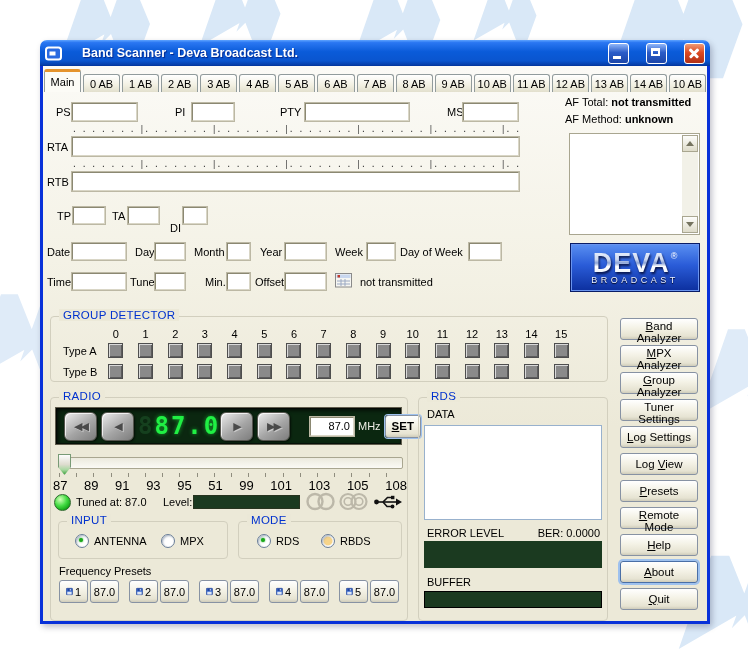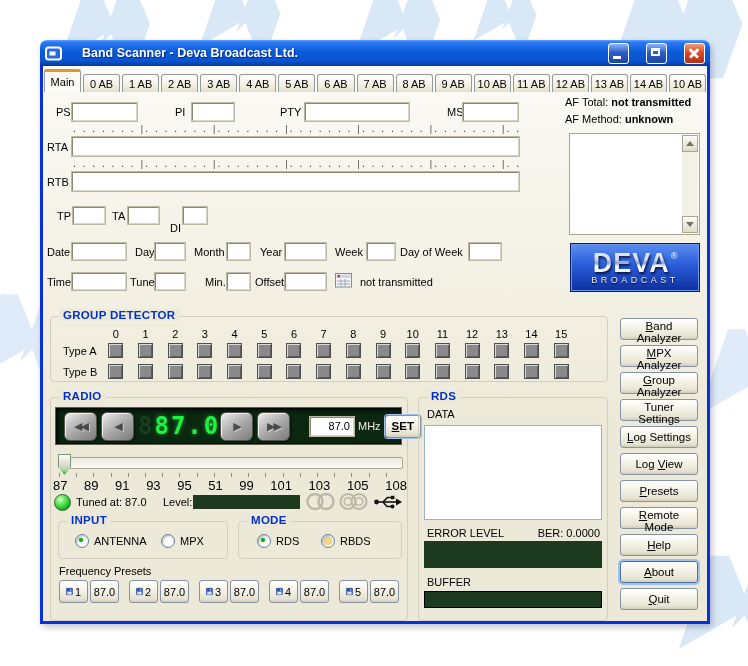--- a/index.html
+++ b/index.html
@@ -27,21 +27,21 @@
        border-radius:3px 3px 0 0;border-bottom:none;cursor:default;white-space:nowrap}
   .tab.active{height:20px;background:#fcfbf6;border-top:3px solid #e5932c;font-size:11px}
   .page{position:absolute;left:0;right:0;top:24px;bottom:0}
   .lbl{position:absolute;white-space:nowrap}
   .b{font-weight:bold}
   .inp{position:absolute;background:#fff;border:1px solid;border-color:#8b8872 #d9d6c6 #d9d6c6 #8b8872;
        outline:1px solid #bcb8a4;font:11px "Liberation Sans",sans-serif;padding:1px 3px;box-sizing:border-box}
   .ruler{position:absolute;left:29px;width:447px;display:flex;justify-content:space-between;
          font:8px "DejaVu Sans Mono",monospace;color:#333;white-space:nowrap;overflow:hidden}
   .gbox{position:absolute;border:1px solid #d2cfbe;border-radius:4px;box-sizing:border-box}
-  .gcap{position:absolute;top:-8px;left:8px;background:#ece9d8;padding:0 4px;font-weight:bold;
+  .gcap{position:absolute;top:-8px;left:8px;background:#ece9d8;padding:0 4px;font-weight:normal;
         font-size:11.5px;color:#0031ce;letter-spacing:.3px}
   .xpbtn{background:linear-gradient(180deg,#fff,#f4f2e6 45%,#e6e3d2 85%,#cfccba);
          border:1px solid #8792a3;border-radius:3px;font:11.5px "Liberation Sans",sans-serif;
          color:#000;box-sizing:border-box;cursor:default}
   .xpbtn.focused{box-shadow:0 0 0 2px #9ec1ee;border-color:#4a6fa6}
   .side-col{position:absolute;left:577px;top:228px;width:78px;display:flex;flex-direction:column;gap:5px}
   .side-btn{height:22px;width:78px}
   .gd-grid{position:absolute;left:50px;display:grid;grid-template-columns:repeat(16,29.7px);justify-items:center}
   .led{width:13px;height:13px;background:#8a8a8a;border:1px solid #4e4e4e;
        box-shadow:inset 1px 1px 0 #d9d9d9,inset -1px -1px 0 #5c5c5c}

